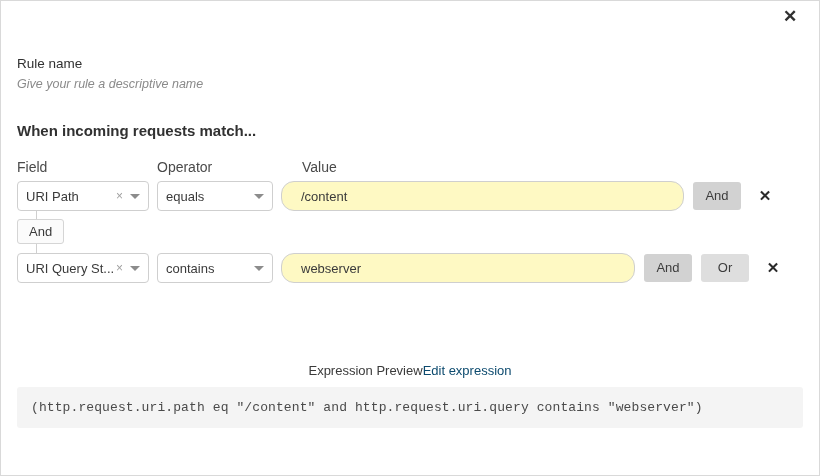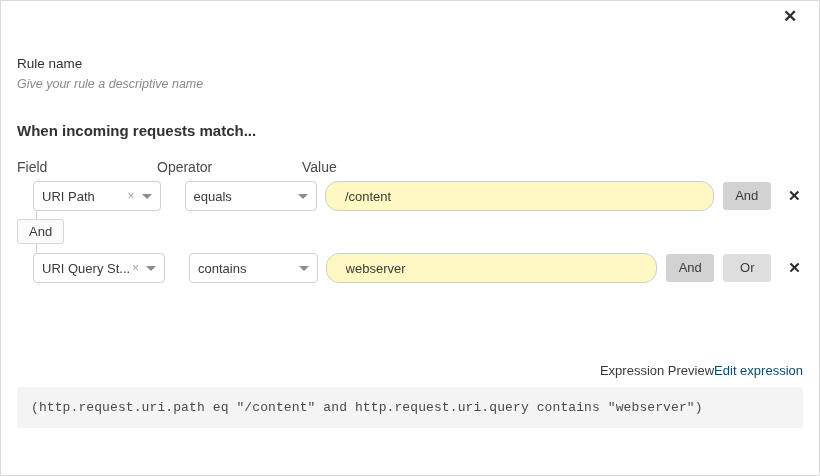--- a/index.html
+++ b/index.html
@@ -108,24 +108,23 @@
   .select-box {
     position: relative;
     height: 30px;
     border: 1px solid #cfcfcf;
     border-radius: 4px;
     background: #ffffff;
     display: flex;
     align-items: center;
     padding: 12px 8px;
     cursor: pointer;
-    margin-left: 16px;
   }
   .select-field    { width: 132px; margin-right: 8px; }
-  .select-operator { width: 137px; margin-right: 8px; }
+  .select-operator { width: 116px; margin-right: 8px; }
 
   .select-text {
     font-size: 13px;
     color: #3a3a3a;
     flex: 1;
     white-space: nowrap;
     overflow: hidden;
   }
   .select-clear {
     font-size: 12px;
@@ -212,21 +211,21 @@
     color: #3a3a3a;
     line-height: 23px;
     cursor: pointer;
   }
 
   
   .section-preview { margin-top: 32px; }
   .preview-header {
     display: flex;
     align-items: baseline;
-    justify-content: flex-end;
+    justify-content: center;
   }
   .preview-title {
     font-size: 13px;
     color: #3a3a3a;
   }
   .preview-edit {
     font-size: 13px;
     color: #0c4a6e;
     cursor: pointer;
     text-decoration: none;

